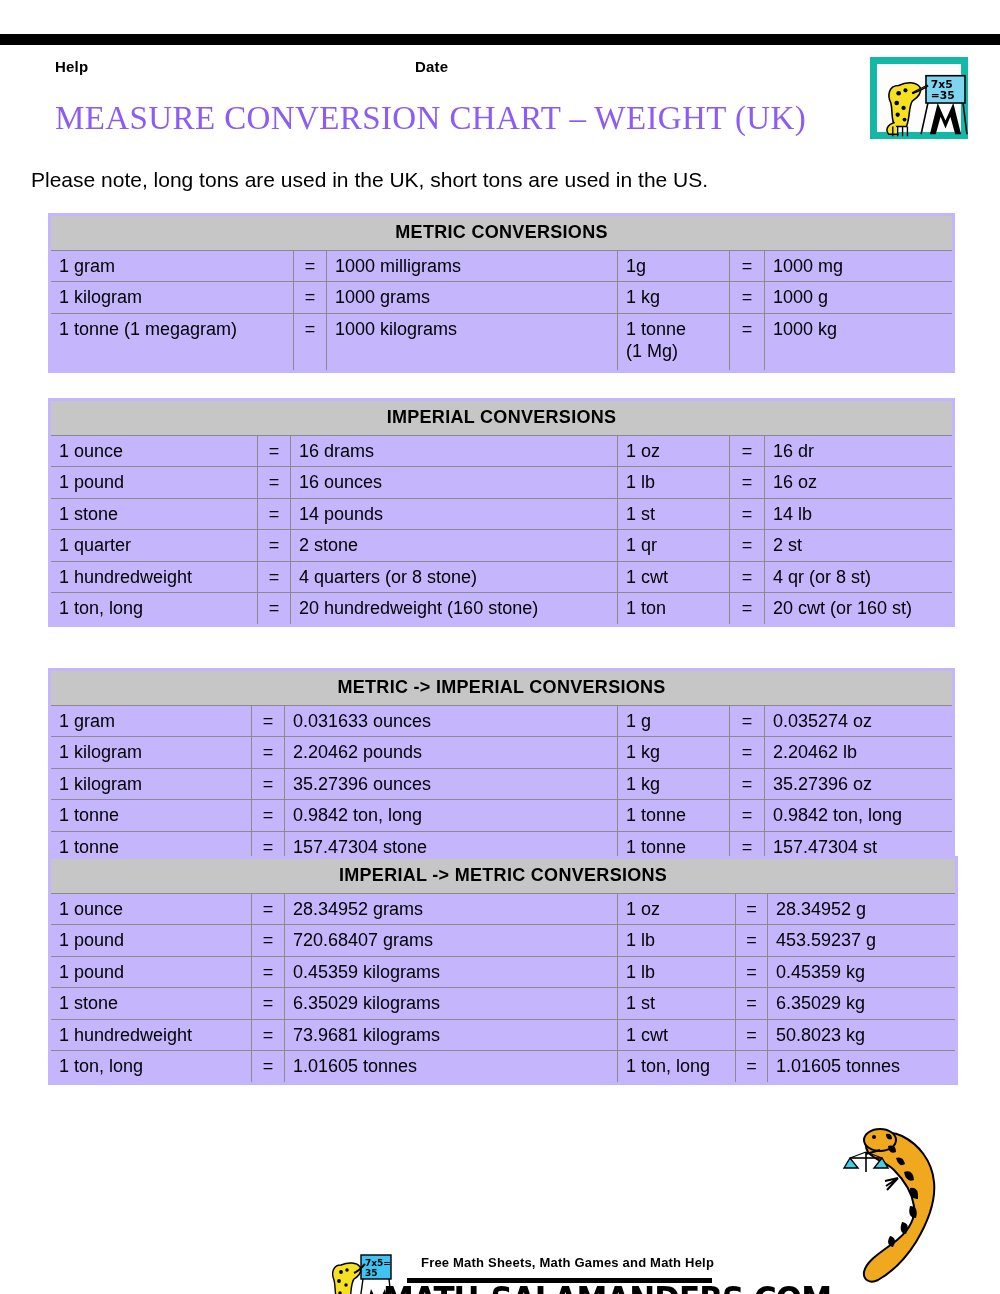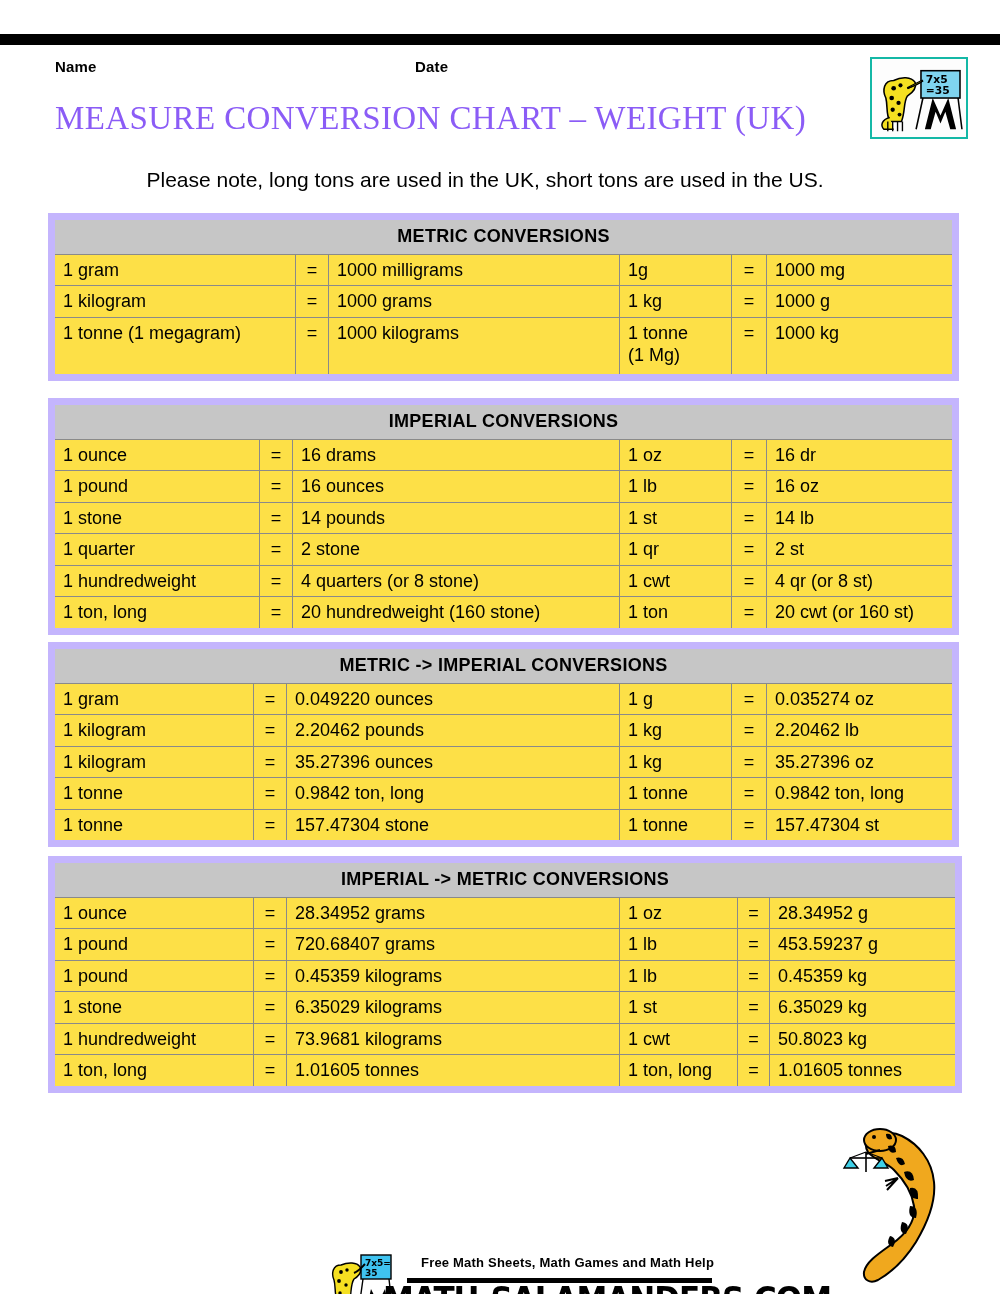--- a/index.html
+++ b/index.html
@@ -45,56 +45,56 @@
     font-size: 15px;
     font-weight: bold;
     letter-spacing: .2px;
   }
 
   
   .corner-logo {
     position: absolute;
     right: 32px; top: 57px;
     width: 98px; height: 82px;
-    border: 2px solid #14b8a6;
+    border: 7px solid #14b8a6;
     background: #fdfdfd;
     box-sizing: border-box;
   }
 
   
   .page-title {
     position: absolute;
     left: 55px; top: 100px;
     font-family: "Liberation Serif", serif;
     font-size: 33px;
     color: #8b5cf6;
     letter-spacing: .4px;
     white-space: nowrap;
   }
 
   
   .page-note {
     position: absolute;
     left: 0; top: 168px;
     width: 952px;
-    text-align: center;
+    text-align: left;
     font-size: 21px;
-    padding-left: 18px;
+    padding-left: 31px;
     box-sizing: border-box;
   }
 
   
   .conv-table {
     position: absolute;
     left: 48px;
     width: 904px;
     border-collapse: collapse;
     table-layout: fixed;
-    background: #fde047;
-    border: 7px solid #c4b5fd;
+    background: #c4b5fd;
+    border: 3px solid #c4b5fd;
   }
   .conv-table td, .conv-table th {
     border: 1px solid #8a8a8a;
     font-size: 18px;
     font-weight: normal;
     padding: 4px 8px;
     vertical-align: top;
     height: 21px;
     line-height: 1.25;
     text-align: left;
@@ -109,21 +109,21 @@
     height: auto;
   }
   td.eq {
     text-align: center;
     padding-left: 0; padding-right: 0;
   }
 
   
   #table-metric        { top: 213px; }
   #table-imperial      { top: 398px; }
-  #table-metric-imp    { top: 642px; }
+  #table-metric-imp    { top: 668px; }
   #table-imp-metric    { top: 856px; }
 
   
   .col-a { width: 208px; }
   .col-eq1 { width: 33px; }
   .col-b { width: 327px; }
   .col-c { width: 112px; }
   .col-eq2 { width: 35px; }
   .col-d { width: 189px; }
 
@@ -181,21 +181,21 @@
   }
 
   svg { display: block; }
 </style>
 </head>
 <body>
 
 <div class="top-rule"></div>
 
 <div class="header-row">
-  <span class="name-label">Name</span>
+  <span class="name-label">Help</span>
   <span class="date-label">Date</span>
 </div>
 
 <div class="corner-logo">
   <svg viewBox="0 0 98 82" width="96" height="80">
 
     <path d="M54 72 L62 40 L70 58 L78 40 L86 72 L80 72 L75 54 L70 66 L65 54 L60 72 Z" fill="#000"></path>
 
     <rect x="50" y="12" width="40" height="28" fill="#7fd4ef" stroke="#000" stroke-width="1.6"></rect>
     <text x="55" y="25" font-family="'DejaVu Sans',sans-serif" font-size="11" font-weight="bold" fill="#000">7x5</text>
@@ -345,21 +345,21 @@
   </colgroup>
   <thead>
     <tr>
       <th colspan="6">METRIC -&gt; IMPERIAL CONVERSIONS</th>
     </tr>
   </thead>
   <tbody id="body-metric-imp">
       <tr>
         <td>1 gram</td>
         <td class="eq">=</td>
-        <td>0.049220 ounces</td>
+        <td>0.031633 ounces</td>
         <td>1 g</td>
         <td class="eq">=</td>
         <td>0.035274 oz</td>
       </tr>
       <tr>
         <td>1 kilogram</td>
         <td class="eq">=</td>
         <td>2.20462 pounds</td>
         <td>1 kg</td>
         <td class="eq">=</td>

